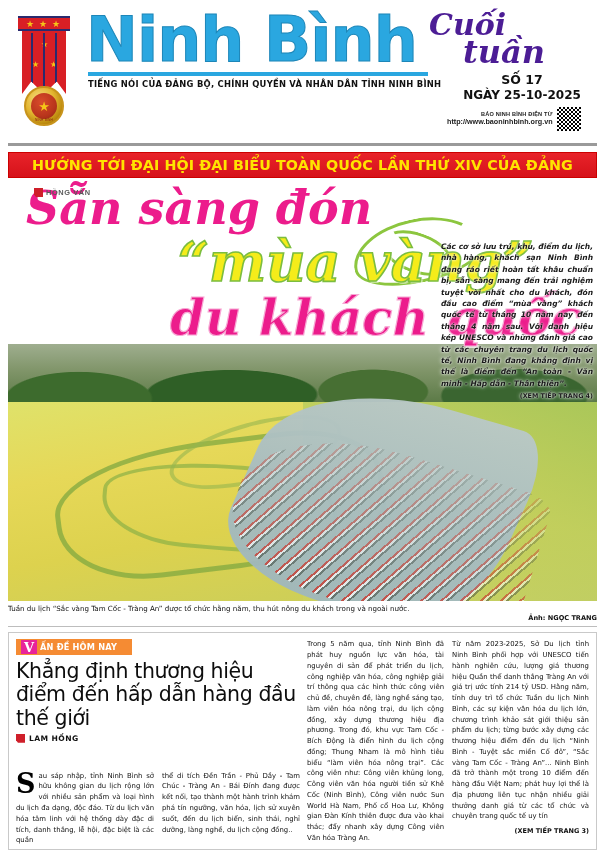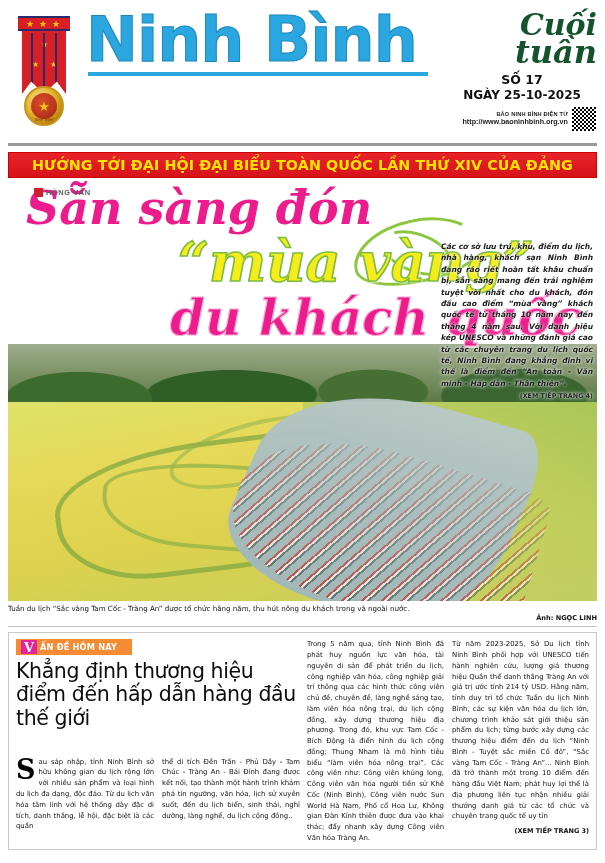--- a/index.html
+++ b/index.html
@@ -119,37 +119,37 @@
   .issue-block {
     flex: 0 0 150px;
     position: relative;
     text-align: center;
     padding-top: 6px;
   }
   .cuoi-tuan {
     font-family: "DejaVu Serif", serif;
     font-style: italic;
     font-weight: bold;
-    color: #14532d;
+    color: #4c1d95;
     line-height: 0.88;
-    text-align: right;
+    text-align: left;
   }
   .cuoi { font-size: 30px; display:block; margin-left:-18px; }
   .tuan { font-size: 32px; display:block; margin-left: 16px; font-style: italic; }
   .issue-no {
     font-family: "DejaVu Sans", sans-serif;
     font-weight: bold; font-size: 12.5px; margin-top: 5px;
   }
   .issue-date {
     font-family: "DejaVu Sans", sans-serif;
     font-weight: bold; font-size: 12px; margin-top: 1px;
   }
   .eportal {
     margin-top: 4px;
-    display: flex; align-items: center; justify-content: flex-end;
+    display: flex; align-items: center; 
     gap: 3px;
   }
   .eportal-text { text-align: right; }
   .eportal-line1 {
     font-size: 5.6px; font-weight: bold; color: #222; letter-spacing: .2px;
   }
   .eportal-line2 {
     font-size: 7.2px; font-weight: bold; color: #222;
   }
   .qr {
@@ -497,20 +497,21 @@
     </div>
     <div class="medal">
       <div class="medal-inner">★</div>
     </div>
     <div class="medal-label">NINH BÌNH</div>
   </div>
 
   <div class="title-block">
     <div class="paper-title">Ninh Bình</div>
     <div class="title-rule"></div>
+    <div class="subtitle-2">TIẾNG NÓI CỦA ĐẢNG BỘ, CHÍNH QUYỀN VÀ NHÂN DÂN TỈNH NINH BÌNH</div>
   </div>
 
   <div class="issue-block">
     <div class="cuoi-tuan">
       <span class="cuoi">Cuối</span>
       <span class="tuan">tuần</span>
     </div>
     <div class="issue-no">SỐ 17</div>
     <div class="issue-date">NGÀY 25-10-2025</div>
     <div class="eportal">
@@ -556,34 +557,38 @@
     <div class="script hl-3">du khách quốc tế</div>
   </div>
 
   <div class="hero-deck">
     <span>Các cơ sở lưu trú, khu, điểm du lịch, nhà hàng, khách sạn Ninh Bình đang ráo riết hoàn tất khâu chuẩn bị, sẵn sàng mang đến trải nghiệm tuyệt vời nhất cho du khách, đón đầu cao điểm “mùa vàng” khách quốc tế từ tháng 10 năm nay đến tháng 4 năm sau. Với danh hiệu kép UNESCO và những đánh giá cao từ các chuyên trang du lịch quốc tế, Ninh Bình đang khẳng định vị thế là điểm đến “An toàn - Văn minh - Hấp dẫn - Thân thiện”.</span>
     <span class="jump">(XEM TIẾP TRANG 4)</span>
   </div>
 </div>
 
 <div class="photo-caption">Tuần du lịch “Sắc vàng Tam Cốc - Tràng An” được tổ chức hằng năm, thu hút nông du khách trong và ngoài nước.</div>
-<div class="photo-credit">Ảnh: NGỌC LINH</div>
+<div class="photo-credit">Ảnh: NGỌC TRANG</div>
 
 <div class="thin-rule"></div>
 
 <div class="article">
 
   <div class="art-left">
     <div class="kicker">
       <div class="kicker-badge">V</div>
       <div class="kicker-label">ẤN ĐỀ HÔM NAY</div>
     </div>
 
     <div class="art-headline">Khẳng định thương hiệu điểm đến hấp dẫn hàng đầu thế giới</div>
 
+    <div class="byline">
+      <span class="mark"></span>
+      <span class="name">LAM HỒNG</span>
+    </div>
 
     <div class="left-cols">
       <div class="col first">
         <p>Sau sáp nhập, tỉnh Ninh Bình sở hữu không gian du lịch rộng lớn với nhiều sản phẩm và loại hình du lịch đa dạng, độc đáo. Từ du lịch văn hóa tâm linh với hệ thống dày đặc di tích, danh thắng, lễ hội, đặc biệt là các quần</p>
       </div>
       <div class="col">
         <p>thể di tích Đền Trần - Phủ Dầy - Tam Chúc - Tràng An - Bái Đính đang được kết nối, tạo thành một hành trình khám phá tín ngưỡng, văn hóa, lịch sử xuyên suốt, đến du lịch biển, sinh thái, nghỉ dưỡng, làng nghề, du lịch cộng đồng..</p>
       </div>
     </div>
   </div>

